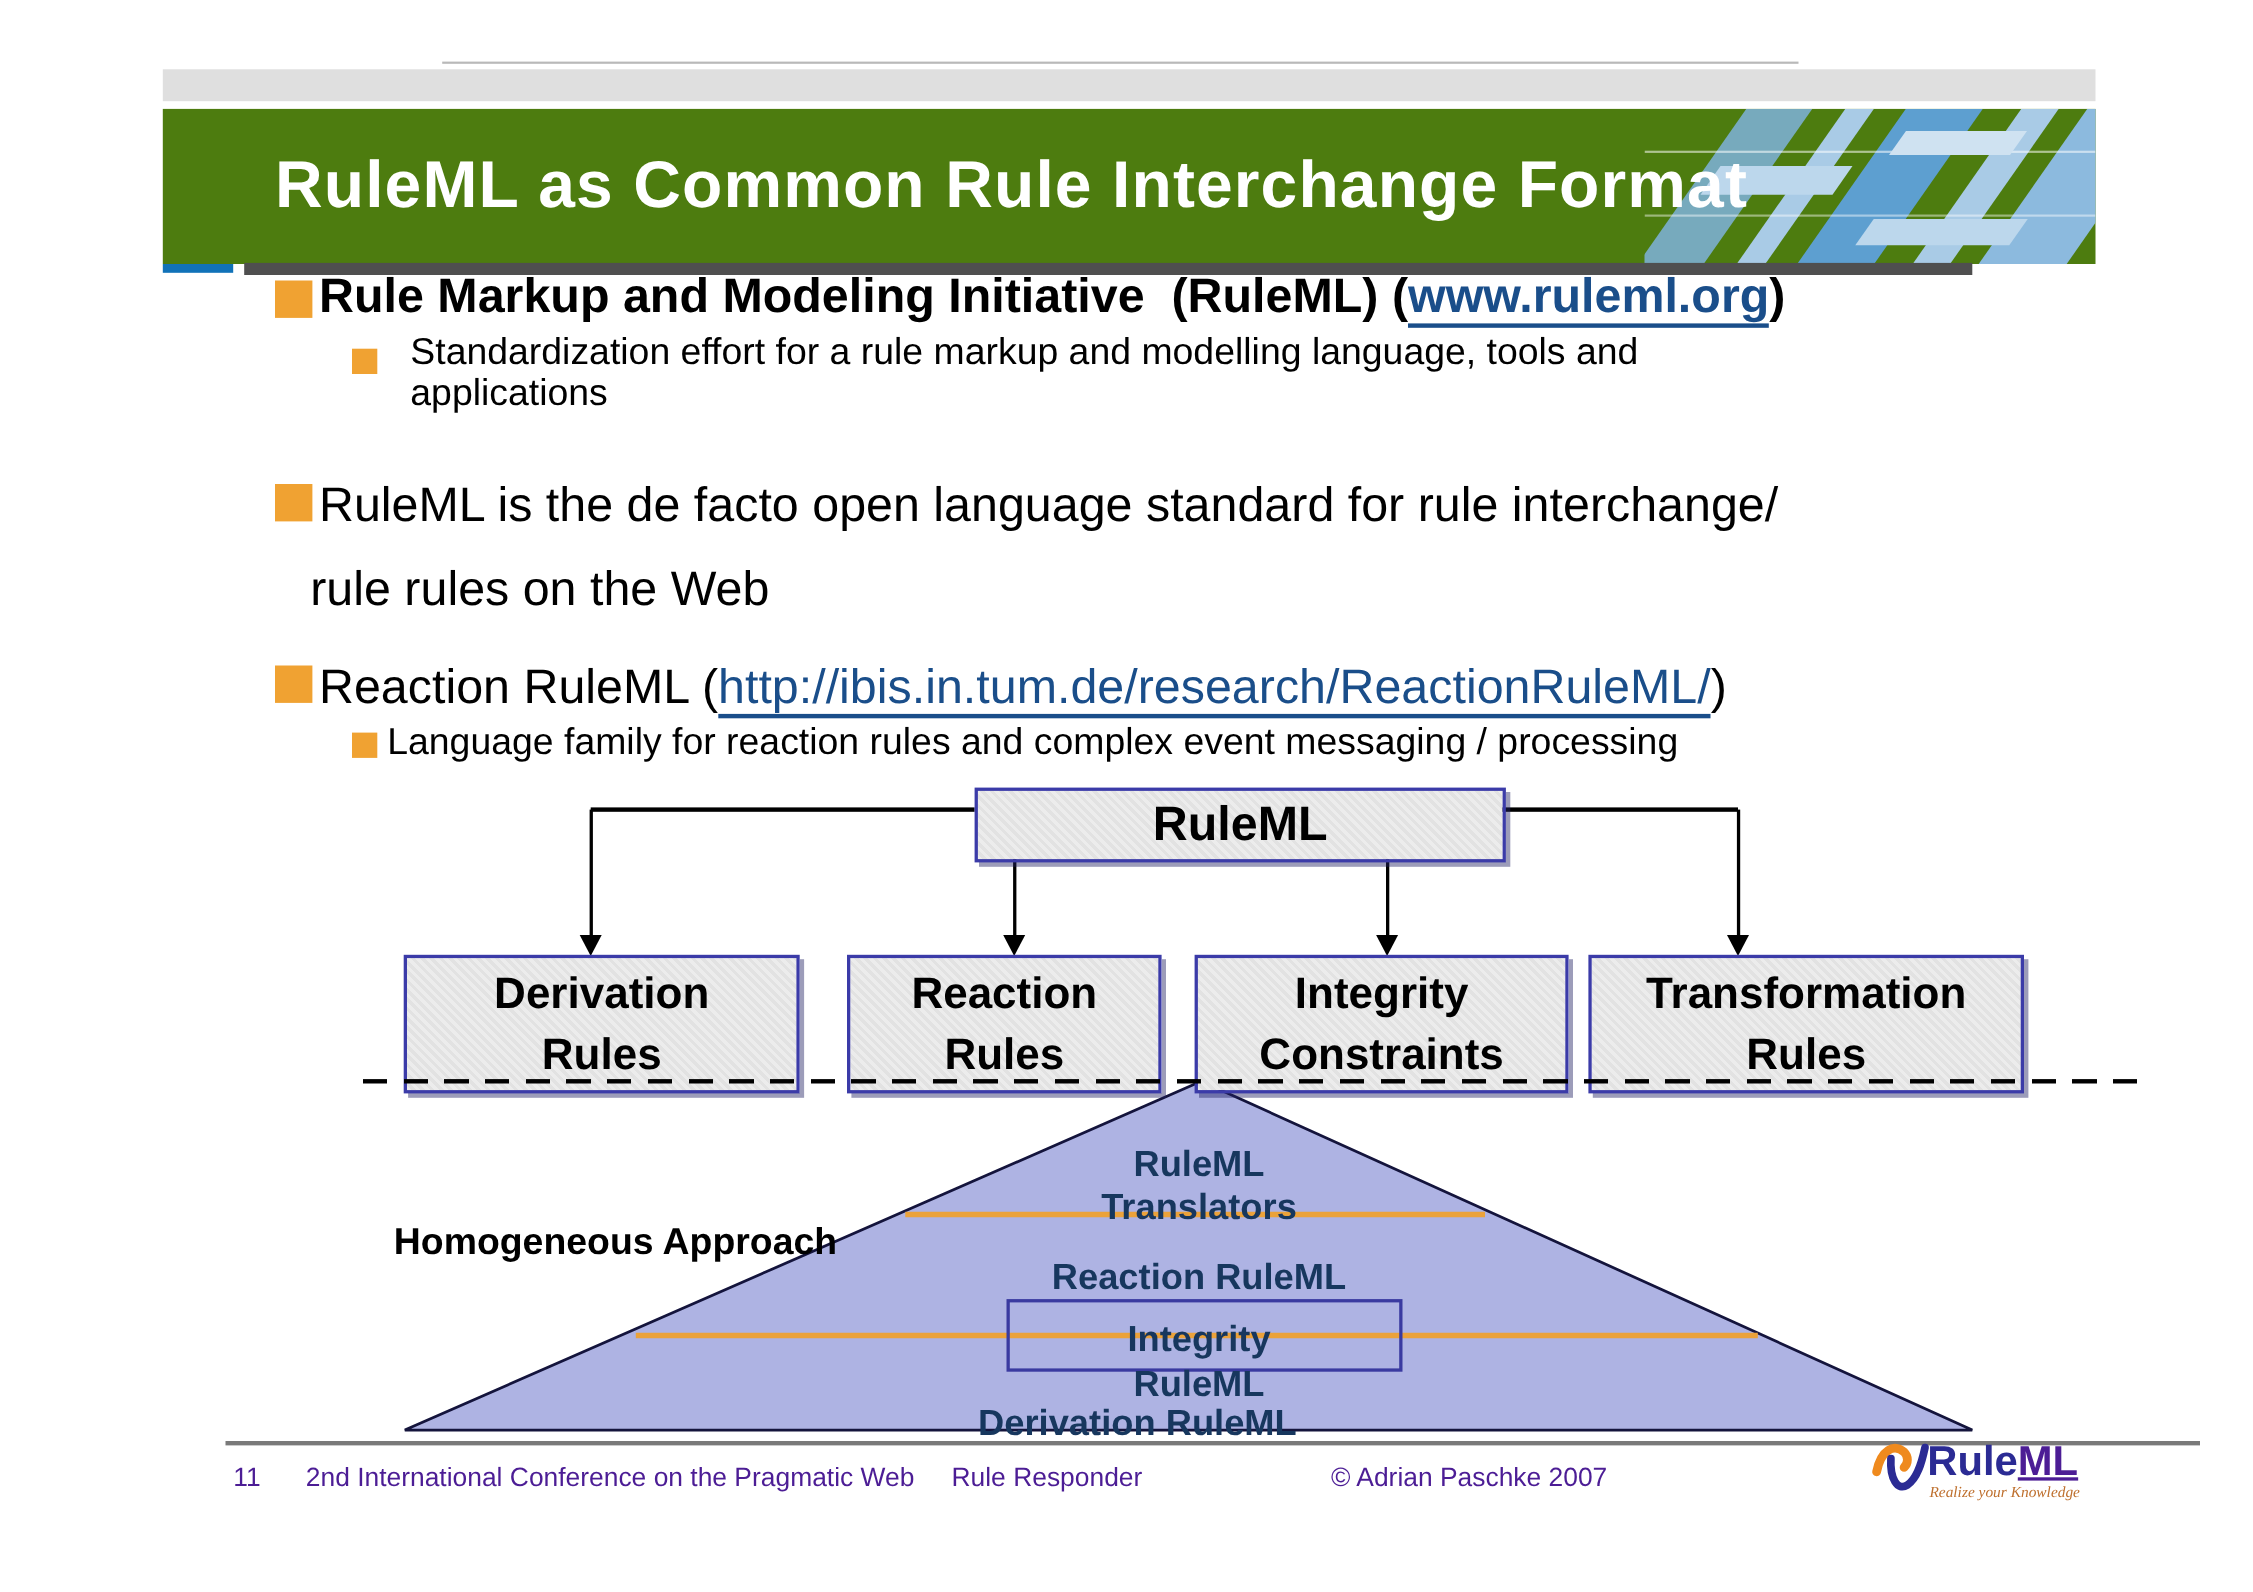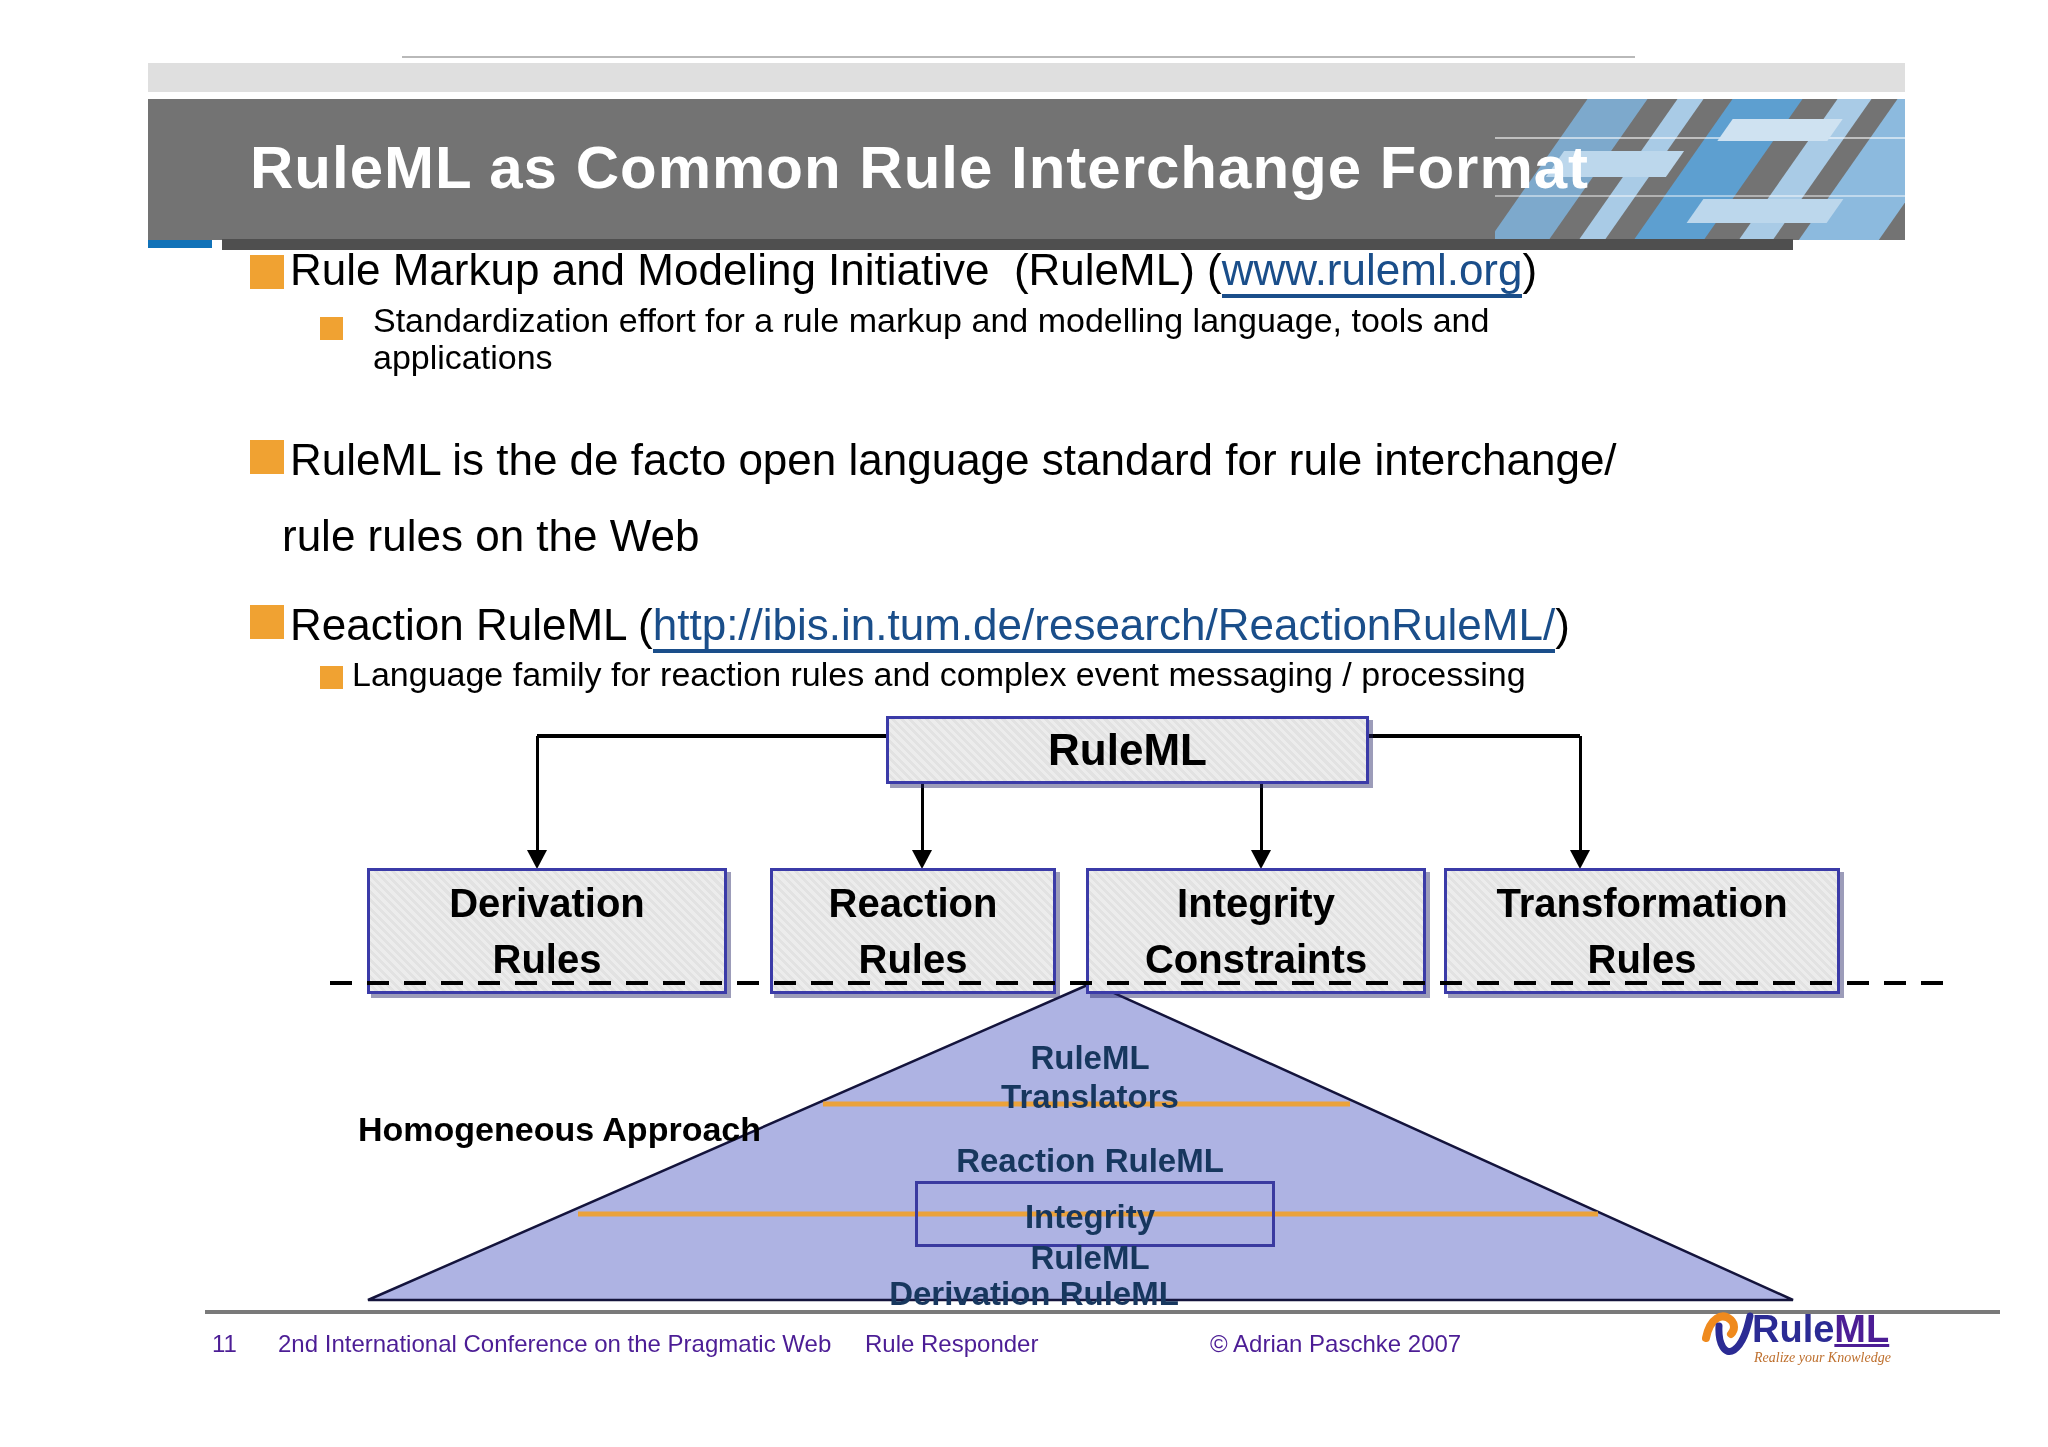--- a/index.html
+++ b/index.html
@@ -2,21 +2,21 @@
 <html><head>
 <meta charset="utf-8">
 <style>
   html,body{margin:0;padding:0;background:#ffffff;}
   #slide{position:relative;width:2048px;height:1447px;background:#ffffff;overflow:hidden;
          font-family:"Liberation Sans", sans-serif;}
 
   
   .topline{position:absolute;left:402px;top:56px;width:1233px;height:2px;background:#b9b9b9;}
   .graybar{position:absolute;left:148px;top:63px;width:1757px;height:29px;background:#dfdfdf;}
-  .banner{position:absolute;left:148px;top:99px;width:1757px;height:141px;background:#737373;}
+  .banner{position:absolute;left:148px;top:99px;width:1757px;height:141px;background:#4d7c0f;}
   .banner-title{position:absolute;left:102px;top:34px;width:1400px;color:#ffffff;
                 font-size:60px;font-weight:bold;line-height:70px;letter-spacing:1px;}
   .banner-art{position:absolute;right:0;top:0;width:410px;height:141px;overflow:hidden;}
   .banner-art .s{position:absolute;transform:skewX(-35deg);}
   .banner-art .g1{left:40px;top:-10px;width:60px;height:170px;background:#7fb3dc;opacity:.85;}
   .banner-art .g2{left:130px;top:-10px;width:26px;height:170px;background:#a9cbe6;}
   .banner-art .g3{left:185px;top:-10px;width:70px;height:170px;background:#5d9fd0;}
   .banner-art .g4{left:290px;top:-10px;width:34px;height:170px;background:#a9cbe6;}
   .banner-art .g5{left:350px;top:-10px;width:80px;height:170px;background:#8cbade;}
   .banner-art .h1{position:absolute;left:0;top:38px;width:410px;height:2px;background:rgba(255,255,255,.55);}
@@ -84,21 +84,21 @@
       <div class="b1"></div>
         <div class="b2"></div>
         <div class="b3"></div>
     </div>
     <div class="banner-title">RuleML as Common Rule Interchange Format</div>
   </div>
   <div class="banner-tab"></div>
   <div class="banner-shadow"></div>
 
   <div class="sq l1" style="left:250px;top:255px;"></div>
-  <div class="btext" style="left:290px;top:244px;"><span>Rule Markup and Modeling Initiative  (RuleML) (</span><span class="lnk">www.ruleml.org</span><span>)</span></div>
+  <div class="btext" style="left:290px;top:244px;font-weight:bold;"><span>Rule Markup and Modeling Initiative  (RuleML) (</span><span class="lnk">www.ruleml.org</span><span>)</span></div>
 
   <div class="sq l2" style="left:320px;top:317px;"></div>
   <div class="btext2" style="left:352px;top:302px;width:1270px;margin-left:21px;">Standardization effort for a rule markup and modelling language, tools and applications</div>
 
   <div class="sq l1" style="left:250px;top:440px;"></div>
   <div class="btext" style="left:290px;top:434px;">RuleML is the de facto open language standard for rule interchange/</div>
   <div class="btext" style="left:282px;top:510px;">rule rules on the Web</div>
 
   <div class="sq l1" style="left:250px;top:605px;"></div>
   <div class="btext" style="left:290px;top:599px;"><span>Reaction RuleML (</span><span class="lnk">http://ibis.in.tum.de/research/ReactionRuleML/</span><span>)</span></div>

